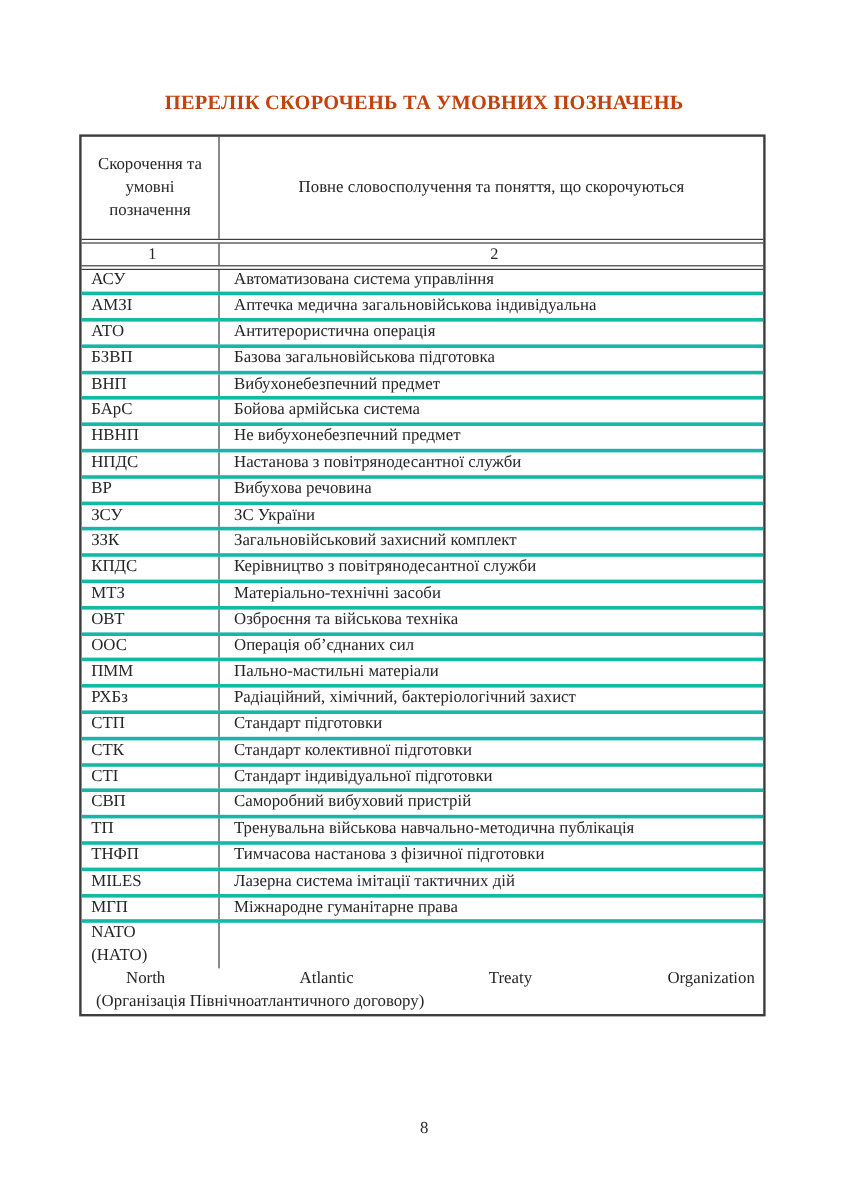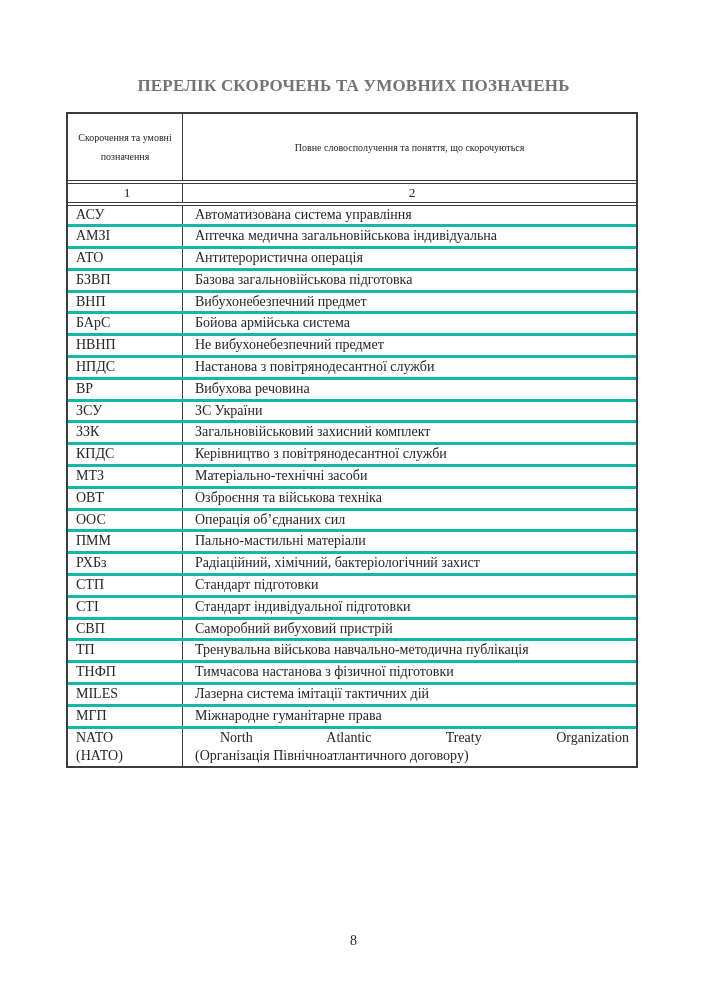--- a/index.html
+++ b/index.html
@@ -18,21 +18,21 @@
   .doc-title {
     position: absolute;
     top: 76px;
     left: 0;
     width: 707px;
     margin: 0;
     text-align: center;
     font-size: 17px;
     font-weight: bold;
     letter-spacing: 0.2px;
-    color: #737373;
+    color: #c2410c;
   }
   .abbr-table {
     position: absolute;
     left: 66px;
     top: 112px;
     width: 572px;
     box-sizing: border-box;
     border: 2px solid #3d3d3d;
     background: #ffffff;
   }
@@ -48,33 +48,33 @@
     box-sizing: border-box;
     padding: 0 7px 0 12px;
   }
   .header-row { border-bottom: 4px double #3d3d3d; }
   .header-row .c1, .header-row .c2 {
     display: flex;
     align-items: center;
     justify-content: center;
     text-align: center;
     min-height: 57px;
-    font-size: 10px;
+    font-size: 14px;
     line-height: 19px;
     padding: 14px 4px;
   }
   .index-row { border-bottom: 4px double #3d3d3d; }
   .index-row .c1, .index-row .c2 {
     text-align: center;
     font-size: 13.5px;
     line-height: 17.5px;
     height: 17.5px;
   }
   .body-row { border-bottom: 3px solid #14b8a6; }
-  .body-row:last-child { border-bottom: none; }
+  .body-row:last-child { border-bottom: none; flex-direction: column; }
   .body-row .c1, .body-row .c2 {
     font-size: 14px;
     line-height: 18.8px;
     min-height: 18.8px;
   }
   .cell-line { display: block; }
   .cell-line.justify {
     text-align: justify;
     text-align-last: justify;
     margin-left: 25px;
@@ -170,20 +170,24 @@
       </div>
       <div class="row body-row">
         <div class="c1">РХБз</div>
         <div class="c2">Радіаційний, хімічний, бактеріологічний захист</div>
       </div>
       <div class="row body-row">
         <div class="c1">СТП</div>
         <div class="c2">Стандарт підготовки</div>
       </div>
       <div class="row body-row">
+        <div class="c1">СТК</div>
+        <div class="c2">Стандарт колективної підготовки</div>
+      </div>
+      <div class="row body-row">
         <div class="c1">СТІ</div>
         <div class="c2">Стандарт індивідуальної підготовки</div>
       </div>
       <div class="row body-row">
         <div class="c1">СВП</div>
         <div class="c2">Саморобний вибуховий пристрій</div>
       </div>
       <div class="row body-row">
         <div class="c1">ТП</div>
         <div class="c2">Тренувальна військова навчально-методична публікація</div>

